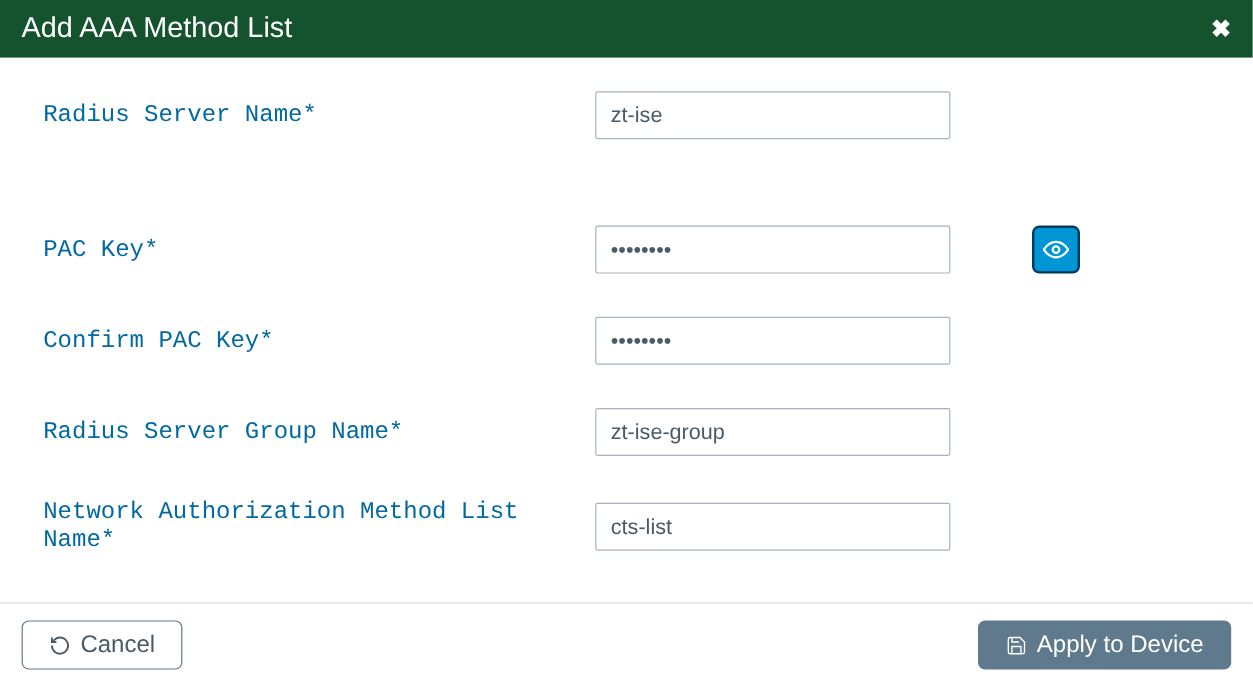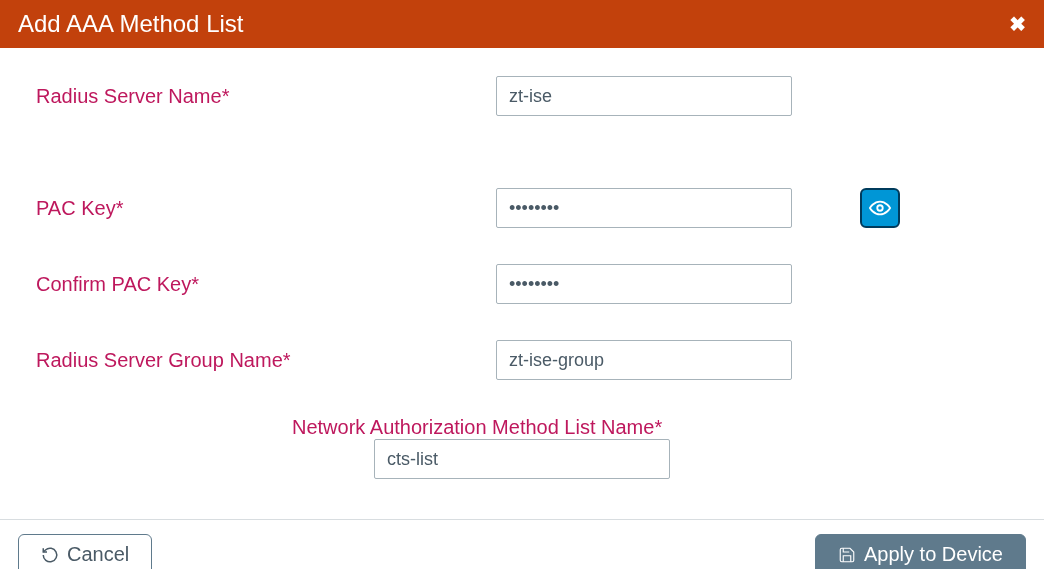--- a/index.html
+++ b/index.html
@@ -4,21 +4,21 @@
   <style>
     * { box-sizing: border-box; margin: 0; padding: 0; }
     body {
       font-family: -apple-system, BlinkMacSystemFont, "Segoe UI", Arial, sans-serif;
       background: #fff;
       width: 1044px;
       height: 569px;
       overflow: hidden;
     }
     .modal-header {
-      background: #c2410c;
+      background: #14532d;
       color: #fff;
       padding: 10px 18px;
       font-size: 24px;
       font-weight: 400;
       display: flex;
       align-items: center;
       justify-content: space-between;
       height: 48px;
     }
     .modal-header .close-x {
@@ -29,22 +29,23 @@
     .form-body {
       padding: 28px 36px 20px 36px;
     }
     .form-row {
       display: flex;
       align-items: center;
       margin-bottom: 36px;
     }
     .form-label {
       width: 460px;
-      color: #be185d;
+      color: #0369a1;
       font-size: 20px;
+      font-family: Liberation Mono, monospace;
     }
     .form-input {
       width: 296px;
       height: 40px;
       border: 1px solid #a7b3ba;
       border-radius: 2px;
       padding: 4px 12px;
       font-size: 18px;
       color: #4a5a66;
       font-family: inherit;
@@ -125,21 +126,21 @@
   <div class="form-row">
     <label class="form-label">Confirm PAC Key*</label>
     <input class="form-input" type="text" value="••••••••" style="">
   </div>
 
   <div class="form-row">
     <label class="form-label">Radius Server Group Name*</label>
     <input class="form-input" type="text" value="zt-ise-group" style="">
   </div>
 
-  <div class="form-row" style="margin-bottom: 20px; flex-direction: column;">
+  <div class="form-row" style="margin-bottom: 20px;">
     <label class="form-label">Network Authorization Method List Name*</label>
     <input class="form-input" type="text" value="cts-list" style="">
   </div>
 
 </div>
 
 <div class="modal-footer">
   <button class="btn btn-cancel">
     <svg viewBox="0 0 24 24">
         <path d="M3 12a9 9 0 1 0 3-6.7L3 8"></path>

